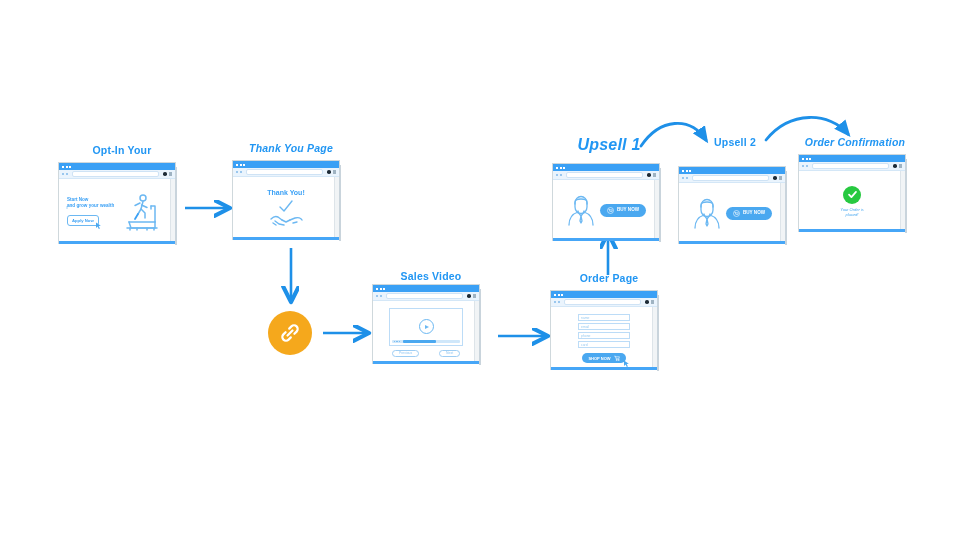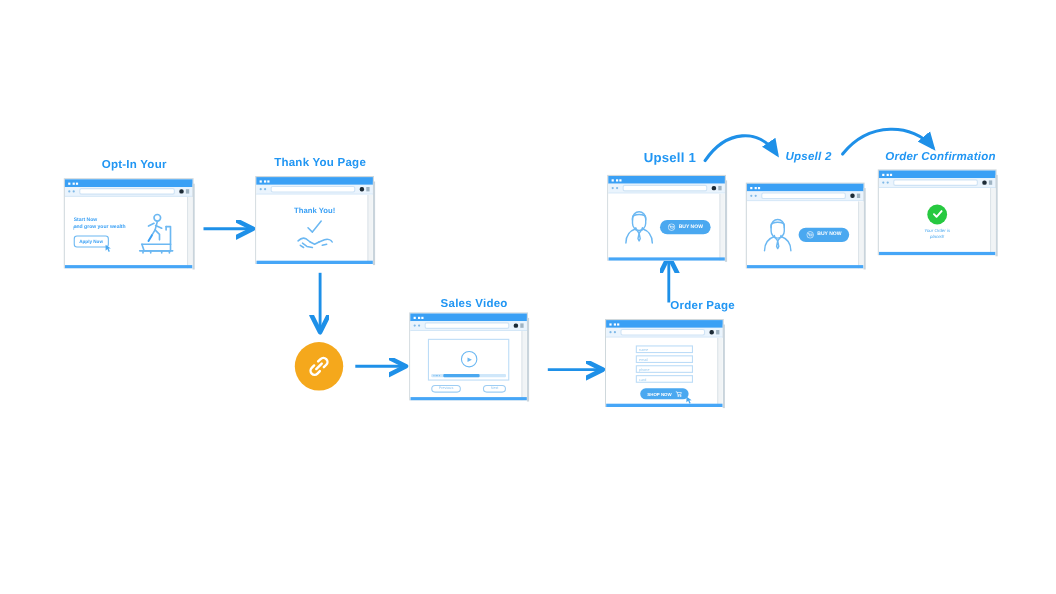--- a/index.html
+++ b/index.html
@@ -219,21 +219,21 @@
               <path d="M17,22 L14,27"></path>
             </g>
           </svg>
         </div>
         <div class="win-footer"></div>
       </div>
     </div>
   </div>
 
   <div class="node" style="left:232px;top:142px;width:118px;">
-    <div class="node-title" style="font-size:10.5px;margin-bottom:6px;">Thank You Page</div>
+    <div class="node-title" style="font-size:10.5px;margin-bottom:6px;font-style:italic;">Thank You Page</div>
     <div class="win" style="width:108px;height:80px;">
       <div class="win-shadowline"></div>
       <div class="win-titlebar">
         <span class="win-tabdot"></span>
         <span class="win-tabdot"></span>
         <span class="win-tabdot"></span>
       </div>
       <div class="win-toolbar">
         <span class="tb-dot"></span>
         <span class="tb-dot"></span>
@@ -308,21 +308,21 @@
             <span class="sv-btn" style="font-size:3.4px;">Previous</span>
             <span class="sv-btn" style="font-size:3.4px;">Next</span>
           </div>
         </div>
         <div class="win-footer"></div>
       </div>
     </div>
   </div>
 
   <div class="node" style="left:550px;top:272px;width:118px;">
-    <div class="node-title" style="font-size:10.5px;margin-bottom:6px;text-align:right;">Order Page</div>
+    <div class="node-title" style="font-size:10.5px;margin-bottom:6px;">Order Page</div>
     <div class="win" style="width:108px;height:80px;">
       <div class="win-shadowline"></div>
       <div class="win-titlebar">
         <span class="win-tabdot"></span>
         <span class="win-tabdot"></span>
         <span class="win-tabdot"></span>
       </div>
       <div class="win-toolbar">
         <span class="tb-dot"></span>
         <span class="tb-dot"></span>
@@ -352,21 +352,21 @@
               <path d="M1,0.5 L1,6 L2.6,4.4 L3.8,7 L4.9,6.4 L3.7,4 L5.8,3.8 Z" fill="#4aa8f0"></path>
             </svg>
           </div>
         </div>
         <div class="win-footer"></div>
       </div>
     </div>
   </div>
 
   <div class="node" style="left:552px;top:136px;width:114px;">
-    <div class="node-title" style="font-size:12px;margin-bottom:9px;">Upsell 1</div>
+    <div class="node-title" style="font-size:16px;margin-bottom:9px;font-style:italic;">Upsell 1</div>
     <div class="win" style="width:108px;height:78px;">
       <div class="win-shadowline"></div>
       <div class="win-titlebar">
         <span class="win-tabdot"></span>
         <span class="win-tabdot"></span>
         <span class="win-tabdot"></span>
       </div>
       <div class="win-toolbar">
         <span class="tb-dot"></span>
         <span class="tb-dot"></span>
@@ -397,21 +397,21 @@
             </svg>
             <span>BUY NOW</span>
           </div>
         </div>
         <div class="win-footer"></div>
       </div>
     </div>
   </div>
 
   <div class="node" style="left:678px;top:136px;width:114px;">
-    <div class="node-title" style="font-size:10.5px;margin-bottom:18px;font-style:italic;">Upsell 2</div>
+    <div class="node-title" style="font-size:10.5px;margin-bottom:18px;">Upsell 2</div>
     <div class="win" style="width:108px;height:78px;">
       <div class="win-shadowline"></div>
       <div class="win-titlebar">
         <span class="win-tabdot"></span>
         <span class="win-tabdot"></span>
         <span class="win-tabdot"></span>
       </div>
       <div class="win-toolbar">
         <span class="tb-dot"></span>
         <span class="tb-dot"></span>

